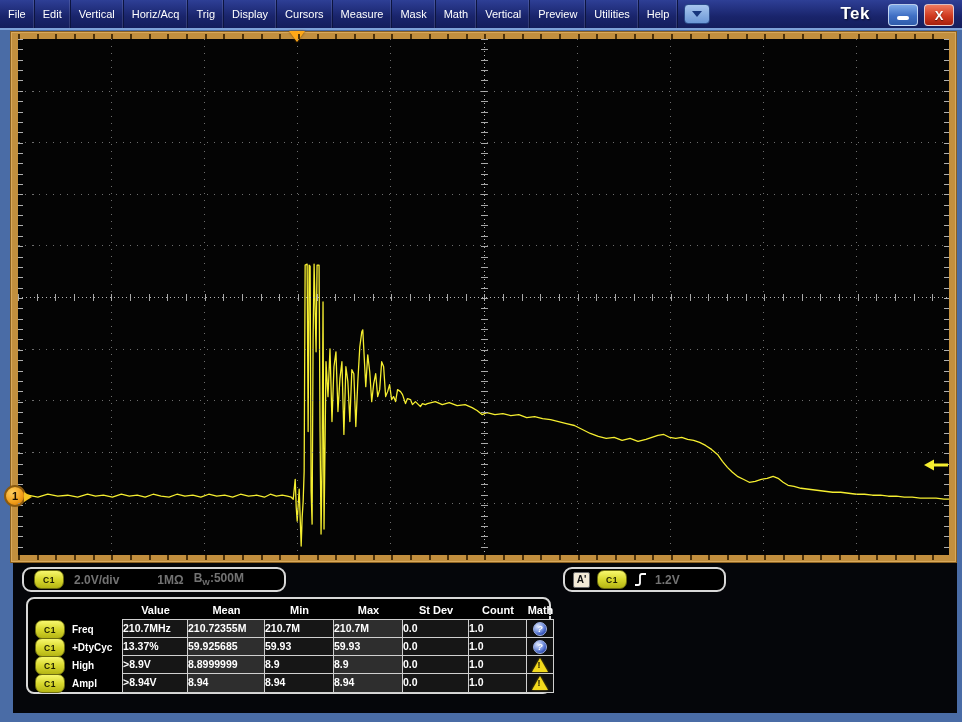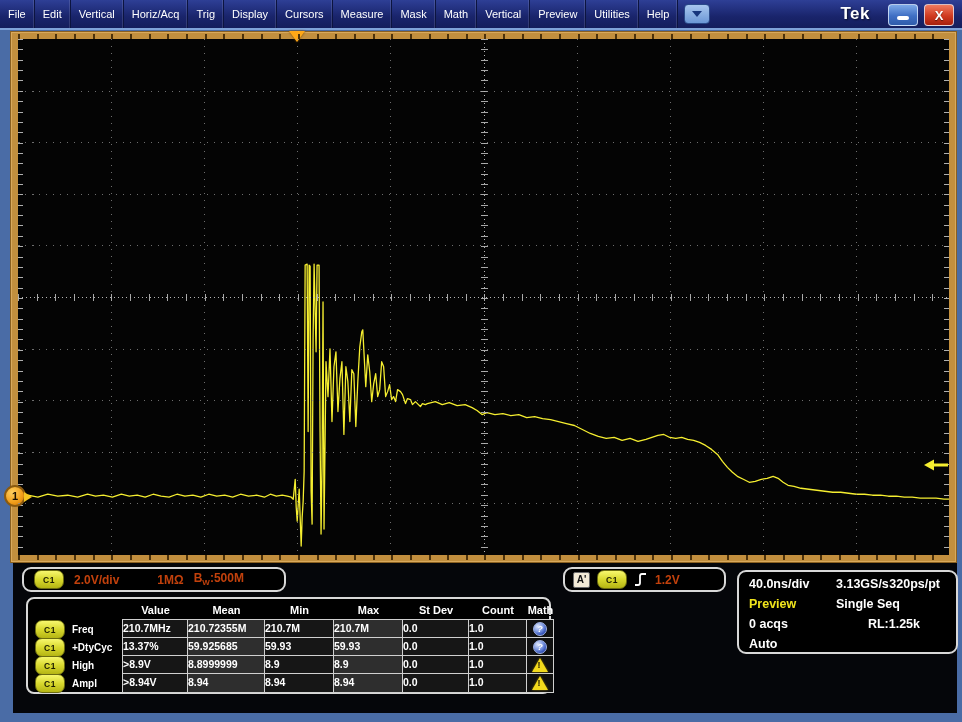--- a/index.html
+++ b/index.html
@@ -124,21 +124,21 @@
   .horiz-box { left:724px; top:7px; width:221px; height:84px; padding:5px 0 0 0; }
 
   .pill {
     min-width:30px; height:19px; border-radius:7px;
     background:linear-gradient(#f7f76e,#d8d82e 50%,#b5b514);
     border:1px solid #6b6b10;
     color:#1c1c00; font-size:8.5px; font-weight:bold;
     display:inline-flex; align-items:center; justify-content:center;
     letter-spacing:0.5px; flex:none;
   }
-  .white-txt { color:#c2410c; font-size:12px; font-weight:bold; white-space:nowrap; }
+  .white-txt { color:#737373; font-size:12px; font-weight:bold; white-space:nowrap; }
   .bw-sub { font-size:8px; vertical-align:sub; }
   .trig-src {
     width:17px; height:16px; background:#f3ead6; border:1px solid #6a6a6a;
     border-radius:2px; color:#111; font-size:10px; font-weight:bold;
     display:flex; align-items:center; justify-content:center; flex:none;
   }
   .hrow { position:relative; height:20px; }
   .hrow span { position:absolute; color:#fff; font-size:12.5px; font-weight:bold; white-space:nowrap; }
   .pos1 { left:10px; } .pos2 { left:97px; }
   .pos-r1 { right:16px; } .pos-r2 { right:36px; }
@@ -259,38 +259,20 @@
 
   <div class="readout-box trig-box">
     <span class="trig-src">A'</span>
     <span class="pill">C1</span>
     <svg width="14" height="17">
       <path d="M1 14 h3 q2 0 2 -2 v-7 q0 -2 2 -2 h4" fill="none" stroke="#fff" stroke-width="1.8"></path>
     </svg>
     <span class="white-txt">1.2V</span>
   </div>
 
-  <div class="readout-box horiz-box">
-    <div class="hrow">
-      <span class="pos1">40.0ns/div</span>
-      <span class="pos2">3.13GS/s</span>
-      <span class="pos-r1">320ps/pt</span>
-    </div>
-    <div class="hrow">
-      <span class="pos1 yellow-txt">Preview</span>
-      <span class="pos2">Single Seq</span>
-    </div>
-    <div class="hrow">
-      <span class="pos1">0 acqs</span>
-      <span class="pos-r2">RL:1.25k</span>
-    </div>
-    <div class="hrow">
-      <span class="pos1">Auto</span>
-    </div>
-  </div>
 
   <div class="meas-box">
     <div class="mrow mheader">
       <div class="mheadcell"></div>
       <div class="mheadcell">Value</div>
       <div class="mheadcell">Mean</div>
       <div class="mheadcell">Min</div>
       <div class="mheadcell">Max</div>
       <div class="mheadcell">St Dev</div>
       <div class="mheadcell">Count</div>

